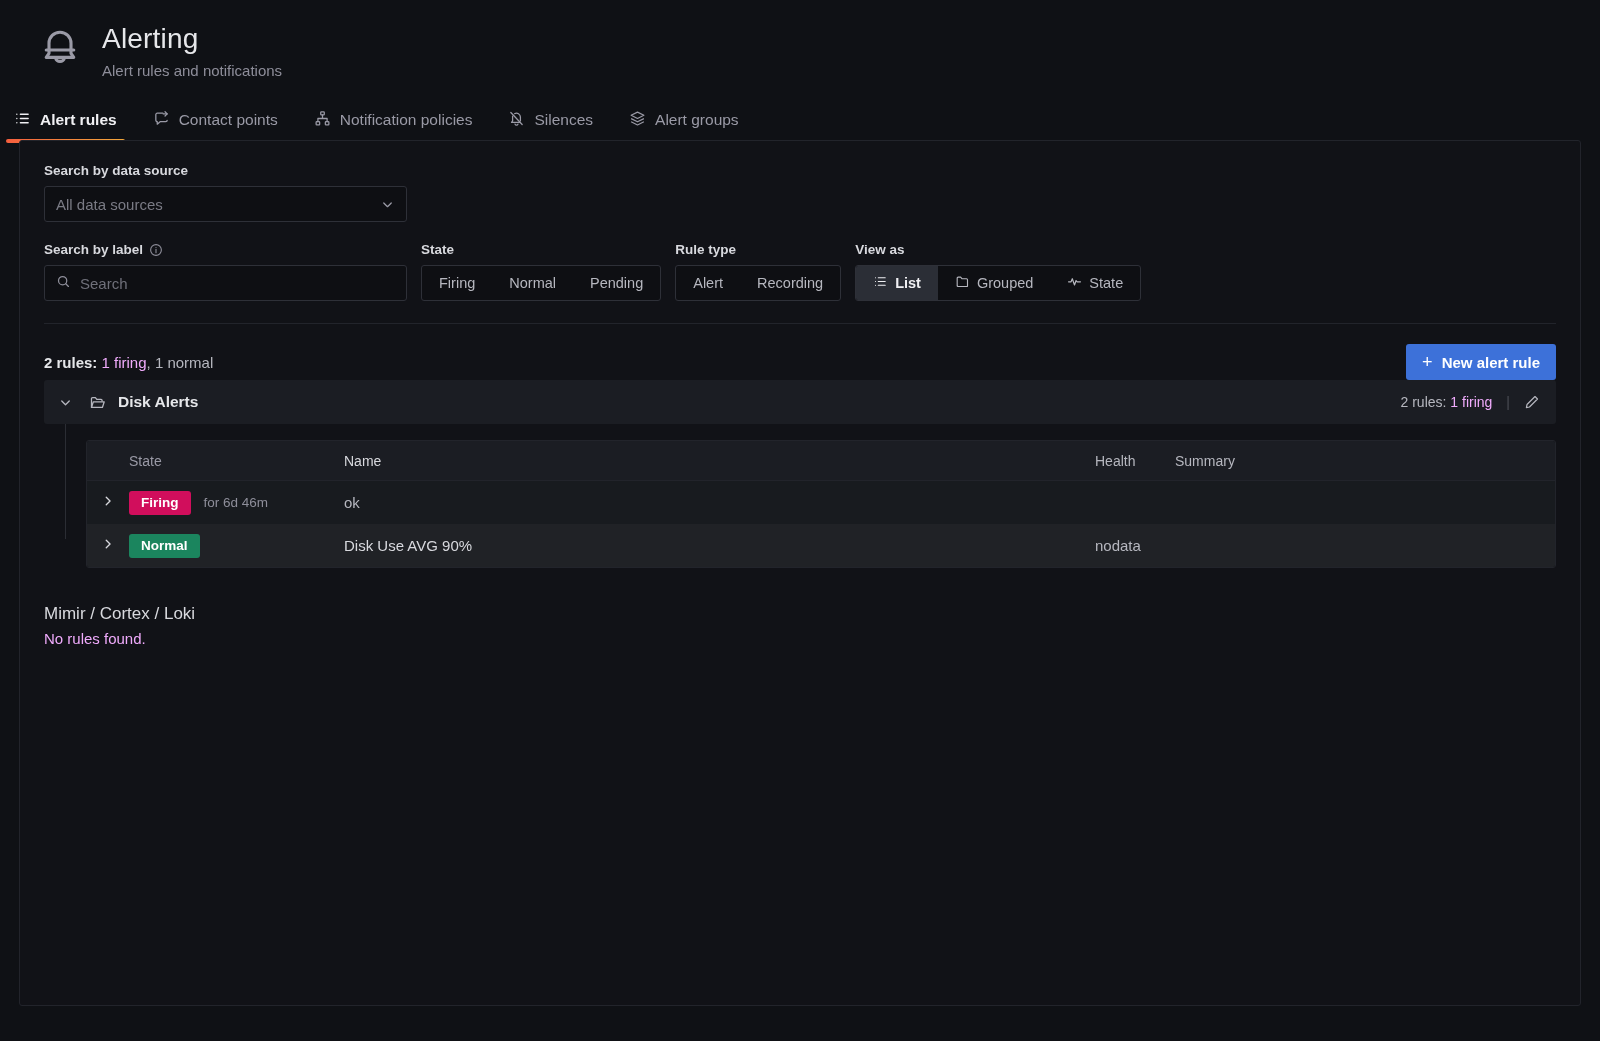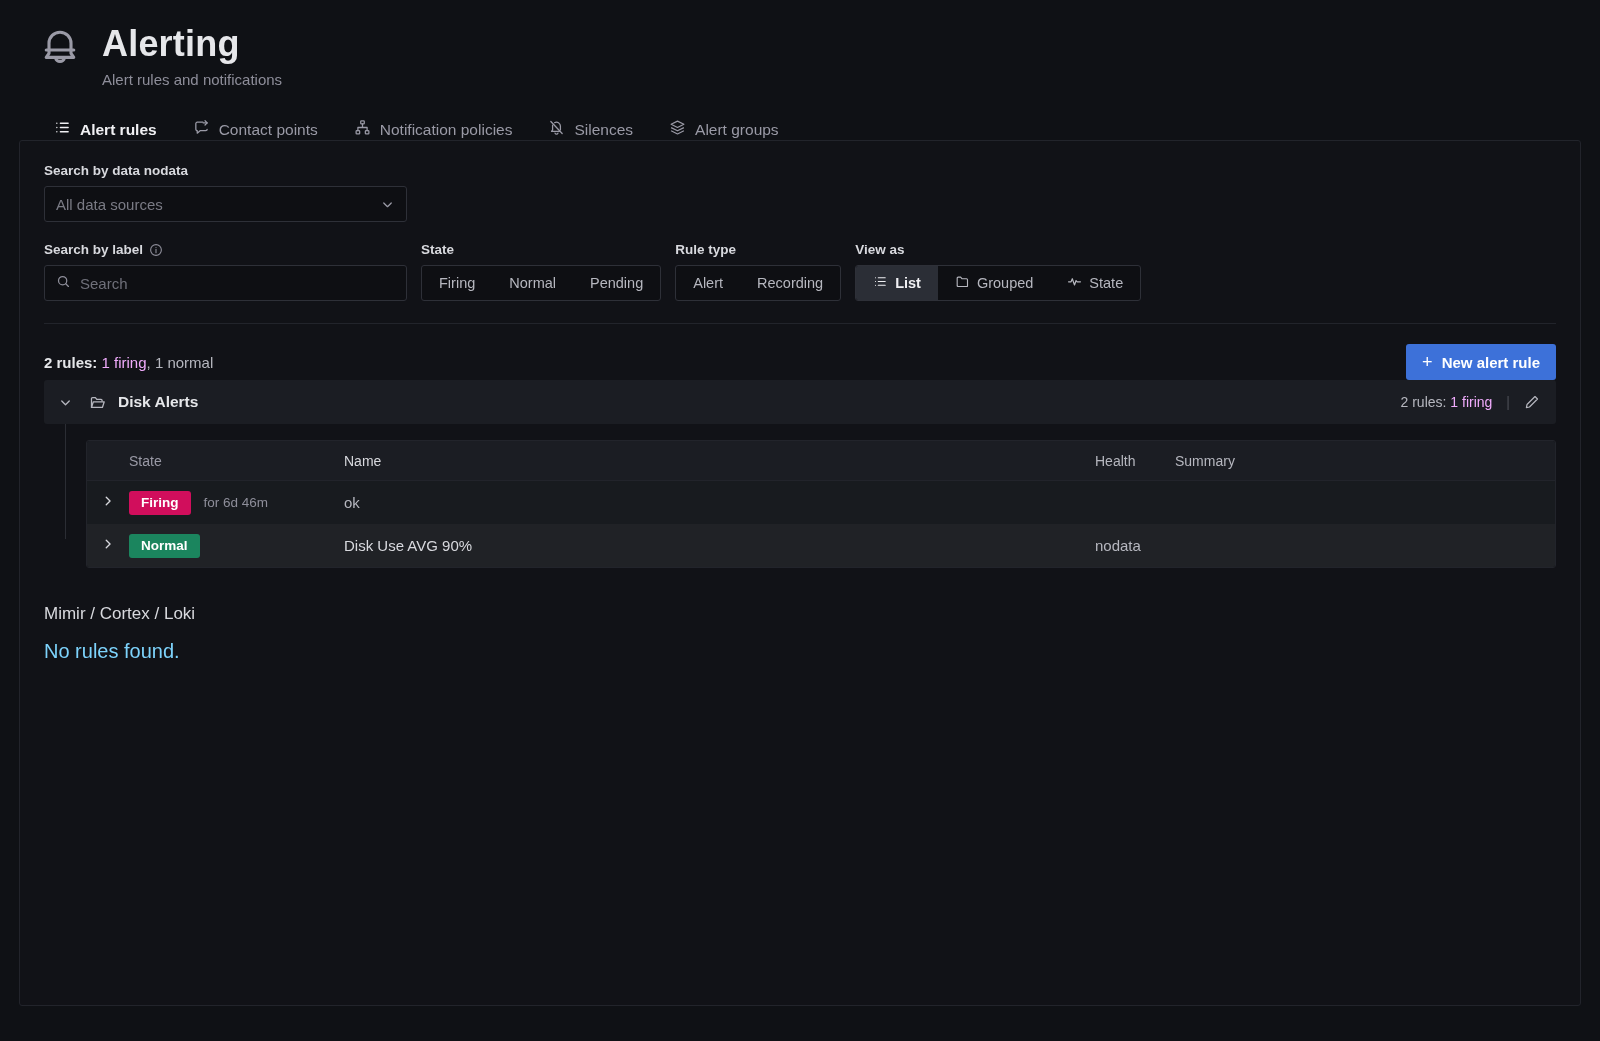--- a/index.html
+++ b/index.html
@@ -9,25 +9,25 @@
     font-family: "Liberation Sans", sans-serif;
     color: #ccccdc;
     overflow: hidden;
   }
   .page { width: 1600px; height: 1041px; position: relative; }
 
   
   .header { display: flex; align-items: flex-start; padding: 18px 0 0 38px; gap: 20px; }
   .bell-icon { width: 44px; height: 50px; flex: none; margin-top: 6px; color: #9a9aa6; }
   .title-block { padding-top: 4px; }
-  .page-title { font-size: 36px; font-weight: 700; color: #e6e7ea; letter-spacing: .2px; line-height: 1.2; }
+  .page-title { font-size: 28px; font-weight: 400; color: #e6e7ea; letter-spacing: .2px; line-height: 1.2; }
   .page-subtitle { font-size: 15px; color: #8e8e9a; margin-top: 6px; }
 
   
-  .tabs { display: flex; align-items: flex-end; gap: 8px; padding-left: 40px; margin-top: 22px; height: 42px; }
+  .tabs { display: flex; align-items: flex-end; gap: 8px; margin-top: 22px; height: 42px; }
   .tab { display: flex; align-items: center; gap: 9px; padding: 0 14px 12px 14px;
          font-size: 15.5px; color: #9a9aa6; position: relative; cursor: pointer; }
   .tab.active { color: #f0f0f3; font-weight: 600; }
   .tab.active::after {
     content: ""; position: absolute; left: 6px; right: 6px; bottom: 0; height: 4px;
     border-radius: 2px;
     background: linear-gradient(90deg, #f55f3e 0%, #f2a73b 100%);
   }
   .tab svg { width: 17px; height: 17px; flex: none; }
 
@@ -119,21 +119,21 @@
   .c-health { width: 80px; flex: none; color: #b6b7bf; }
   .c-summary { width: 380px; flex: none; color: #b6b7bf; }
 
   .badge { display: inline-flex; align-items: center; justify-content: center;
            height: 24px; padding: 0 12px; border-radius: 3px; font-size: 13.5px; font-weight: 700; color: #fff; }
   .badge.firing { background: #d10e5c; }
   .badge.normal { background: #1b855e; }
   .duration { font-size: 13.5px; color: #8e8e9a; }
 
   .ns-bottom-title { font-size: 17px; color: #d8d9de; margin-top: 36px; font-weight: 400; }
-  .no-rules { font-size: 20px; color: #7dd3fc; margin-top: 16px; }
+  .no-rules { font-size: 15px; color: #f0abfc; margin-top: 6px; }
 </style>
 </head>
 <body>
 
 <div class="page">
 
   <div class="header">
     <span class="bell-icon">
       <svg viewBox="0 0 24 24" fill="none" stroke="currentColor" stroke-width="1.7" stroke-linecap="round" stroke-linejoin="round">
         <path d="M18 16V10.5a6 6 0 1 0-12 0V16l-1.5 2.2h15L18 16z"></path>
@@ -196,21 +196,21 @@
           <path d="M3 16.6l9 4.5 9-4.5"></path>
         </svg>
       </span>
       <span>Alert groups</span>
     </div>
   </div>
 
   <div class="panel">
 
     <div>
-      <div class="field-label">Search by data nodata</div>
+      <div class="field-label">Search by data source</div>
       <div class="select-box">
         <span>All data sources</span>
         <span class="chev">
           <svg viewBox="0 0 24 24" fill="none" stroke="currentColor" stroke-width="2" stroke-linecap="round" stroke-linejoin="round">
               <path d="M6 9.5l6 6 6-6"></path>
             </svg>
         </span>
       </div>
     </div>
 

